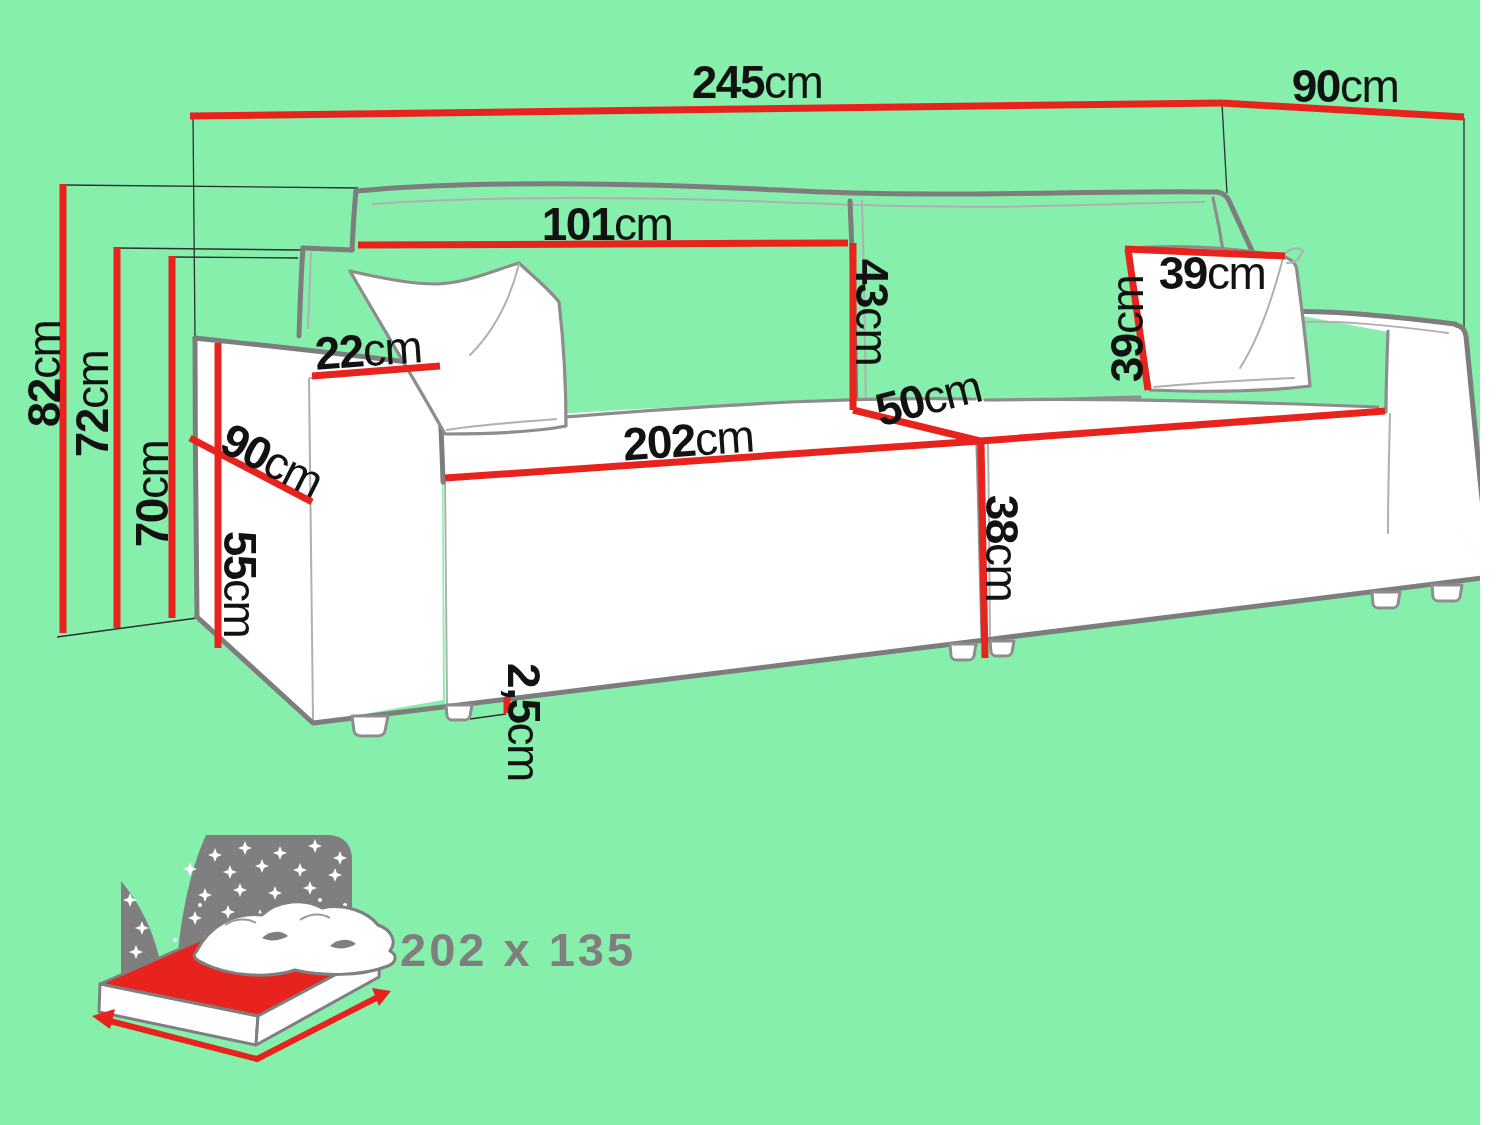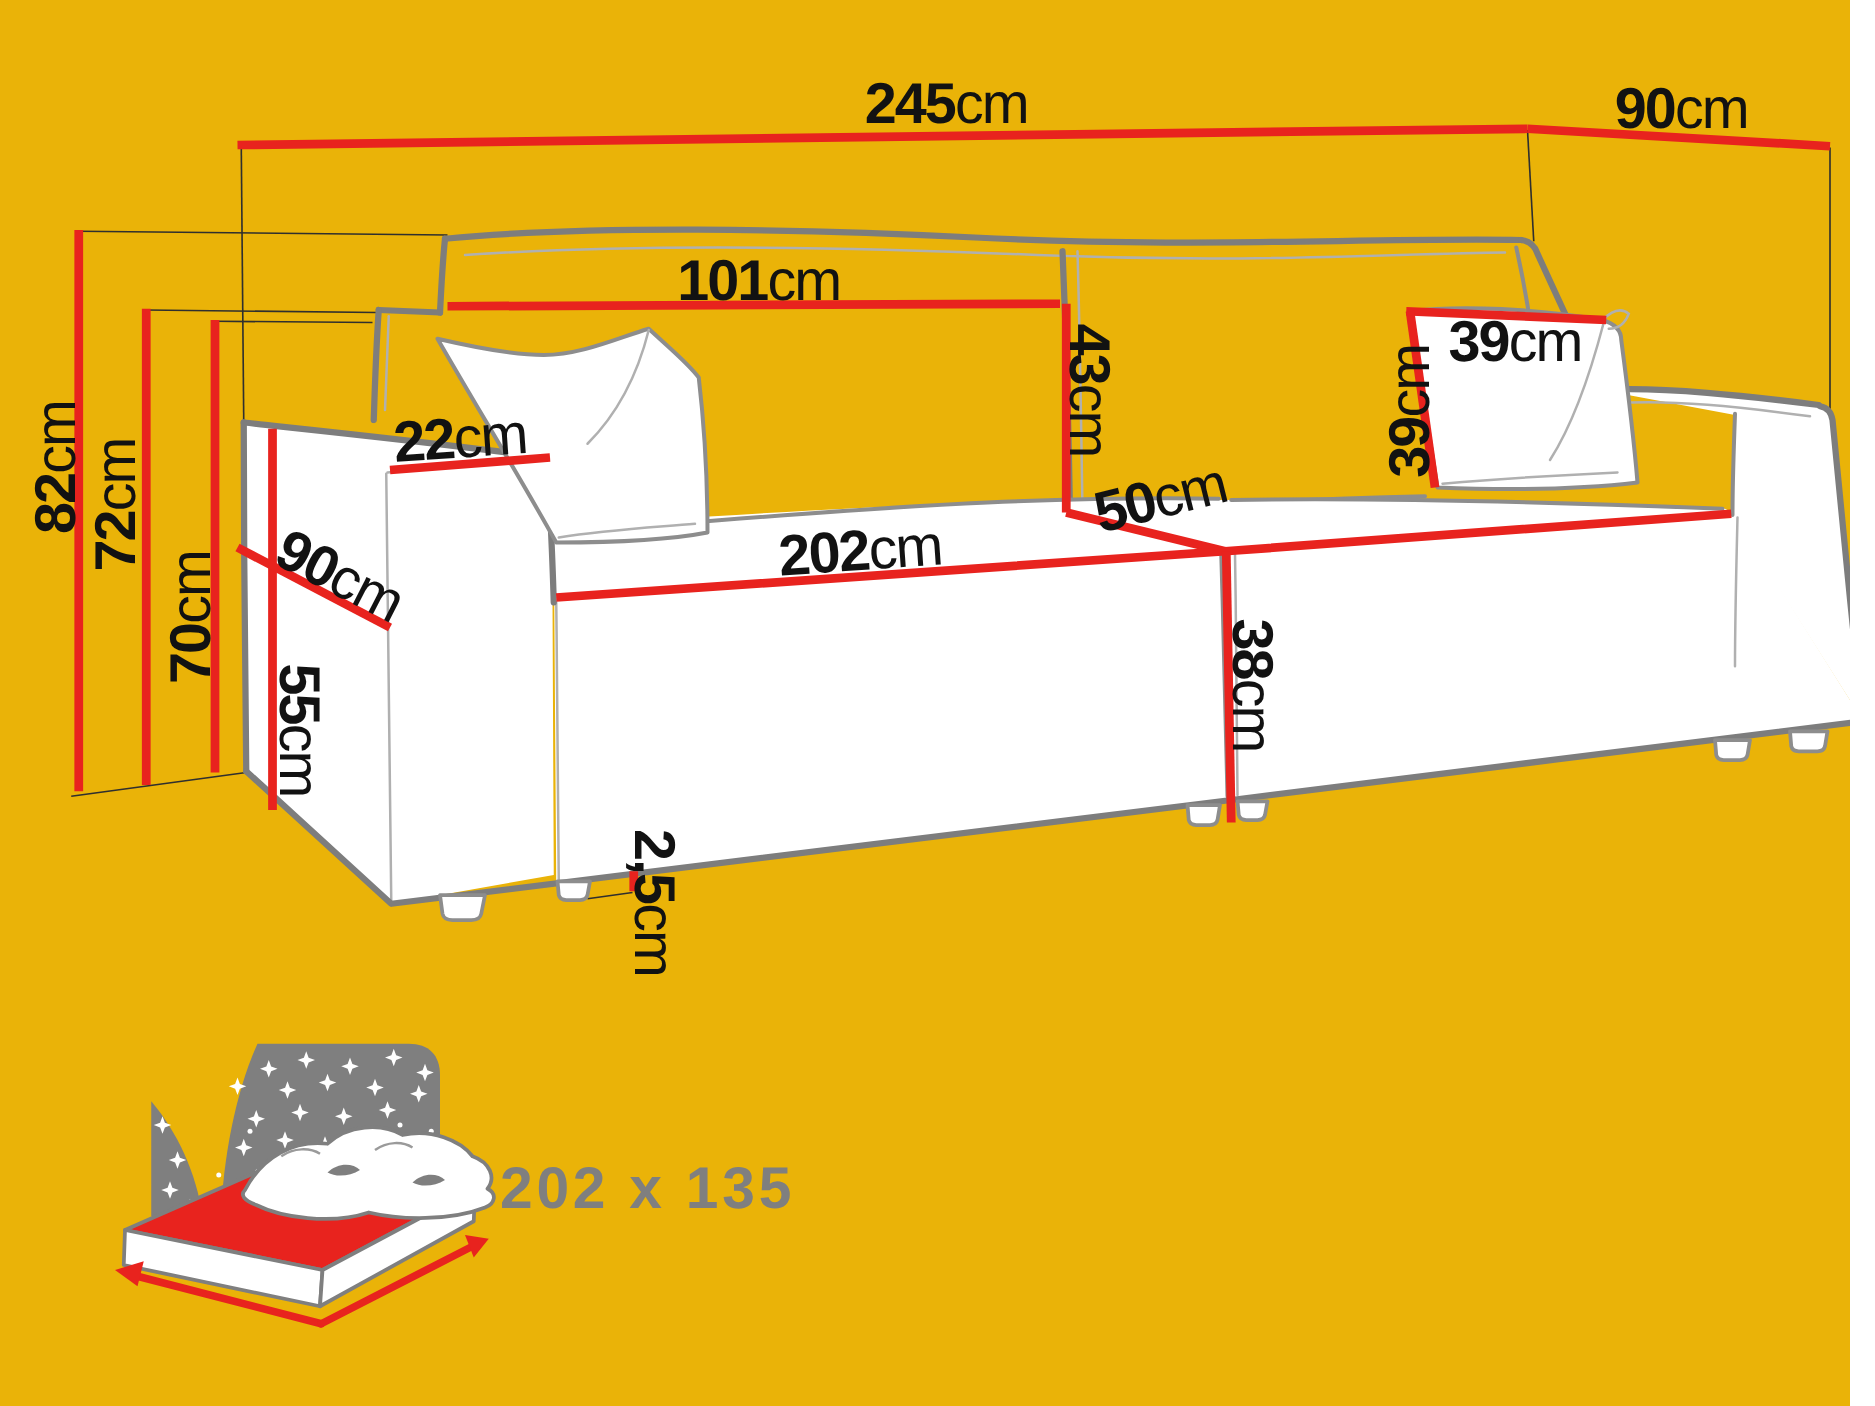--- a/index.html
+++ b/index.html
@@ -1,16 +1,16 @@
 <!DOCTYPE html>
 <html><head>
 <meta charset="utf-8">
 <style>
   html,body{margin:0;padding:0;background:#ffffff;}
-  #stage{position:relative;width:1480px;height:1125px;background:#eab308;overflow:hidden;}
+  #stage{position:relative;width:1480px;height:1125px;background:#86efac;overflow:hidden;}
   svg{display:block}
   .lbl{font-family:"Liberation Sans",sans-serif;font-size:46px;fill:#121212;letter-spacing:-1.5px;}
   .v{font-weight:bold;}
   .u{font-weight:normal;}
   .sleep{font-family:"Liberation Sans",sans-serif;font-size:47px;font-weight:bold;fill:#7f7f7f;letter-spacing:3px;}
   .thick{fill:none;stroke:#7d7d7d;stroke-width:5;stroke-linecap:round;stroke-linejoin:round;}
   .med{fill:none;stroke:#8d8d8d;stroke-width:3.2;stroke-linecap:round;stroke-linejoin:round;}
   .thin{fill:none;stroke:#b0b0b0;stroke-width:2;stroke-linecap:round;}
   .cline{fill:none;stroke:#2f2f2f;stroke-width:1.3;}
   .red{fill:none;stroke:#e8231e;stroke-width:7;stroke-linecap:butt;}

